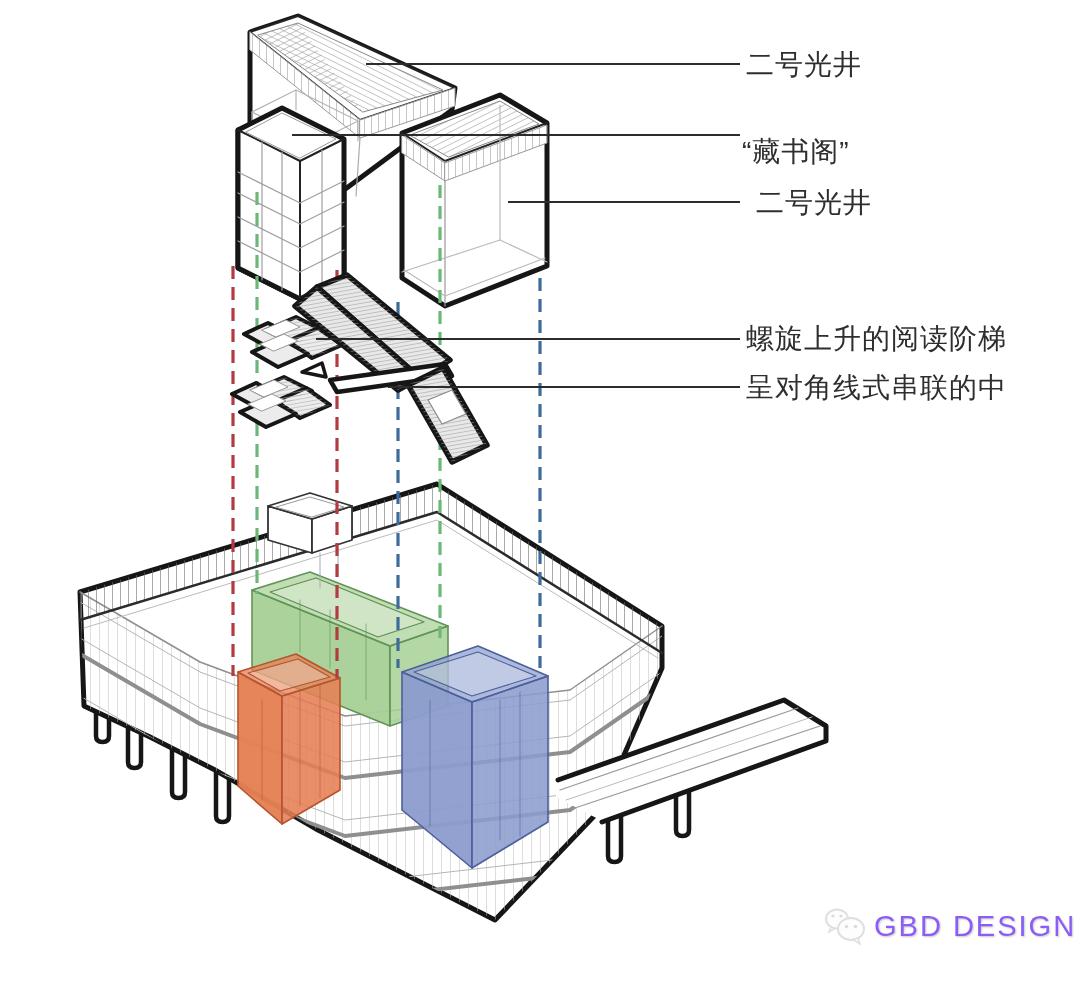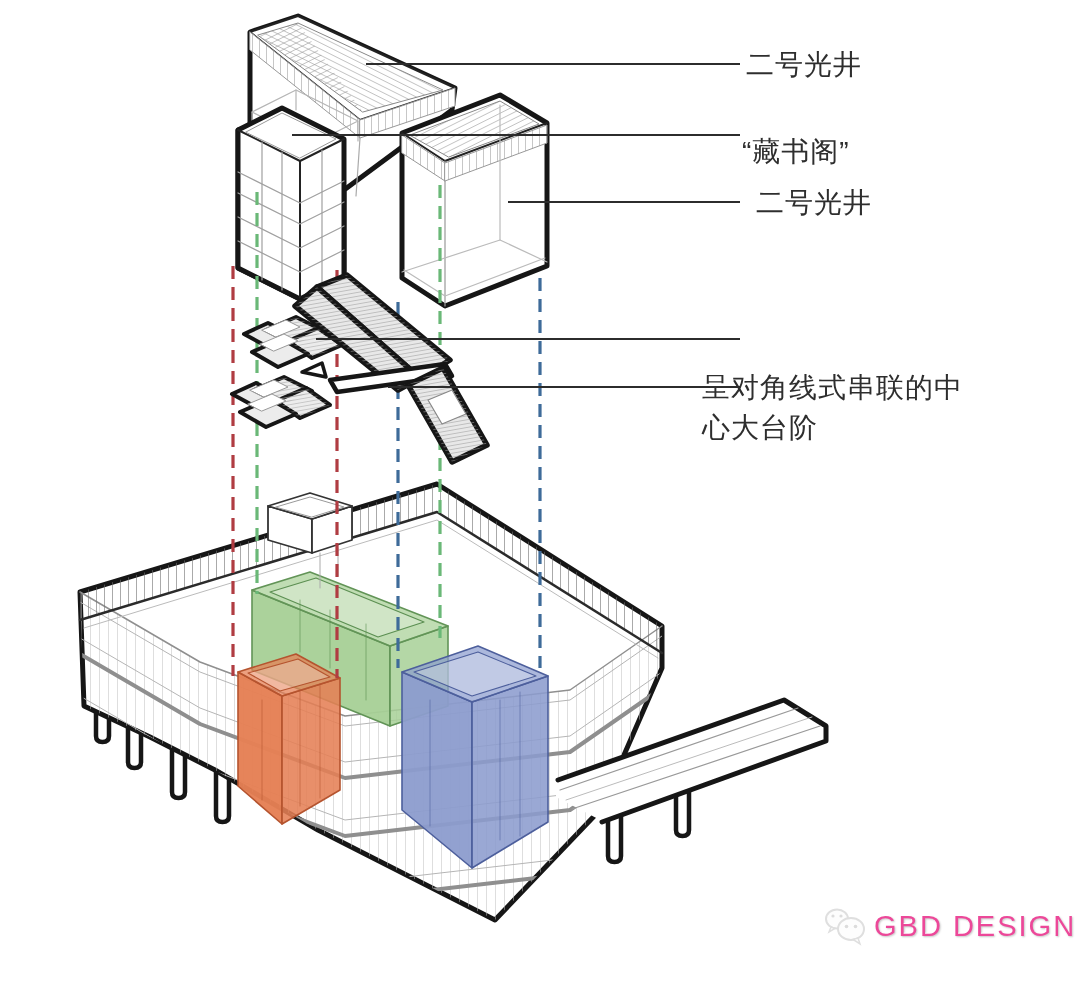--- a/index.html
+++ b/index.html
@@ -2,21 +2,21 @@
 <html><head>
 <meta charset="utf-8">
 <style>
   html,body{margin:0;padding:0;background:#fff;}
   .stage{position:relative;width:1080px;height:984px;background:#ffffff;overflow:hidden;
          font-family:"Liberation Sans","DejaVu Sans",sans-serif;}
   .stage svg.diagram{position:absolute;left:0;top:0;}
   .lbl{position:absolute;font-size:28px;line-height:34px;color:#2e2e2e;letter-spacing:1px;white-space:nowrap;}
   .lbl.two-line{line-height:40px;white-space:normal;width:310px;}
   .watermark{position:absolute;left:822px;top:902px;display:flex;align-items:center;gap:4px;}
-  .watermark .wm-text{font-size:29px;letter-spacing:2px;color:#ec4899;
+  .watermark .wm-text{font-size:29px;letter-spacing:2px;color:#8b5cf6;
      text-shadow:-1px -1px 0 #ffffff, 1px 1px 2px #c6c6c6;}
 </style>
 </head>
 <body>
 
 <div class="stage">
 
 <svg class="diagram" width="1080" height="984" viewBox="0 0 1080 984">
   <defs>
     <pattern id="hatchA" width="5.5" height="5.5" patternUnits="userSpaceOnUse" patternTransform="rotate(-63.43)">
@@ -229,23 +229,23 @@
     <line x1="292" y1="135" x2="740" y2="135"></line>
     <line x1="508" y1="202" x2="740" y2="202"></line>
     <line x1="316" y1="339" x2="740" y2="339"></line>
     <line x1="388" y1="387" x2="740" y2="387"></line>
   </g>
 </svg>
 
 <div class="lbl" style="left:746px;top:48px">二号光井</div>
 <div class="lbl" style="left:742px;top:135px">“藏书阁”</div>
 <div class="lbl" style="left:756px;top:186px">二号光井</div>
-<div class="lbl two-line" style="left:702px;top:368px">
+<div class="lbl" style="left:746px;top:322px">螺旋上升的阅读阶梯</div>
+<div class="lbl two-line" style="left:746px;top:368px">
   <div>呈对角线式串联的中</div>
-  <div>心大台阶</div>
 </div>
 
 <div class="watermark">
   <svg width="48" height="48" viewBox="0 0 48 48">
     <g fill="#fdfdfd" stroke="#dfdfdf" stroke-width="2">
       <ellipse cx="15" cy="17" rx="11" ry="9.5"></ellipse>
       <path d="M9,25 L7,30 L13,26.5 Z" stroke-width="1.5"></path>
       <ellipse cx="29" cy="27" rx="13" ry="11"></ellipse>
       <path d="M36,36 L38,42 L31,37.5 Z" stroke-width="1.5"></path>
     </g>

